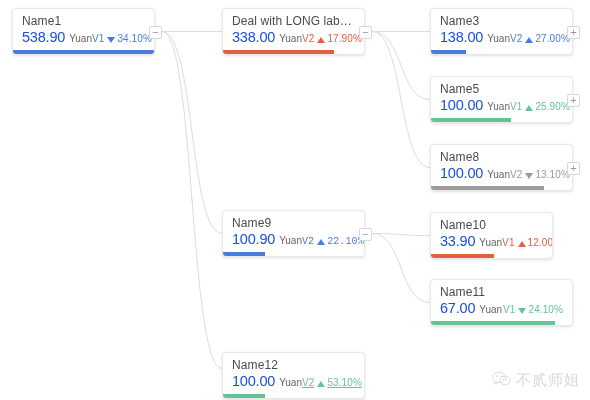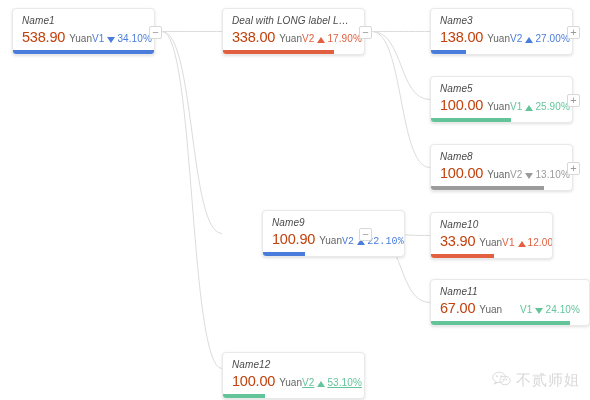--- a/index.html
+++ b/index.html
@@ -16,39 +16,38 @@
   .node{
     position:absolute;
     background:#ffffff;
     border:1px solid #e9e9e9;
     border-radius:4px;
     box-shadow:0 1px 3px rgba(0,0,0,0.13);
     box-sizing:border-box;
     overflow:hidden;
   }
   .node-title{
-    font-size:10px;
+    font-size:12px;
     color:#4a4a4a;
     padding:6px 9px 1px 9px;
     white-space:nowrap;
     overflow:hidden;
     text-overflow:ellipsis;
     line-height:12px;
     letter-spacing:.1px;
-    font-style:italic;
   }
   .node-row{
     display:flex;
     align-items:baseline;
     padding:0 9px 0 9px;
     height:21px;
   }
   .node-value{
     font-size:14.5px;
-    color:#c2410c;
+    color:#1d4ed8;
     letter-spacing:-.2px;
     line-height:18px;
   }
   .node-unit{
     font-size:10px;
     color:#666;
     margin-left:4px;
     line-height:18px;
   }
   .node-delta{
@@ -188,21 +187,21 @@
           <span class="node-unit">Yuan</span>
           <span class="node-delta" style="color: rgb(155, 155, 155);"><span class="delta-label">V2</span><span class="tri down"></span><span>13.10%</span></span>
         </div>
         <div class="bar-track">
           <div class="bar-fill" style="width: 80%; background: rgb(155, 155, 155);"></div>
         </div>
       </div>
       <div class="toggle" style="left: 567px; top: 162px;">
         <span>+</span>
       </div>
-      <div class="node" style="left: 222px; top: 210px; width: 143px; height: 47px; margin-left: 40px;">
+      <div class="node" style="left: 222px; top: 210px; width: 143px; height: 47px;">
         <div class="node-title">Name9</div>
         <div class="node-row">
           <span class="node-value">100.90</span>
           <span class="node-unit">Yuan</span>
           <span class="node-delta" style="color: rgb(74, 125, 219); font-family: Liberation Mono, monospace;"><span class="delta-label">V2</span><span class="tri up"></span><span>22.10%</span></span>
         </div>
         <div class="bar-track">
           <div class="bar-fill" style="width: 30%; background: rgb(74, 125, 219);"></div>
         </div>
       </div>
@@ -213,21 +212,21 @@
         <div class="node-title">Name10</div>
         <div class="node-row">
           <span class="node-value">33.90</span>
           <span class="node-unit">Yuan</span>
           <span class="node-delta" style="color: rgb(226, 96, 63);"><span class="delta-label">V1</span><span class="tri up"></span><span>12.00%</span></span>
         </div>
         <div class="bar-track">
           <div class="bar-fill" style="width: 52%; background: rgb(226, 96, 63);"></div>
         </div>
       </div>
-      <div class="node" style="left: 430px; top: 279px; width: 160px; height: 47px;">
+      <div class="node" style="left: 430px; top: 279px; width: 143px; height: 47px;">
         <div class="node-title">Name11</div>
         <div class="node-row">
           <span class="node-value">67.00</span>
           <span class="node-unit">Yuan</span>
           <span class="node-delta" style="color: rgb(99, 196, 154);"><span class="delta-label">V1</span><span class="tri down"></span><span>24.10%</span></span>
         </div>
         <div class="bar-track">
           <div class="bar-fill" style="width: 88%; background: rgb(99, 196, 154);"></div>
         </div>
       </div>

